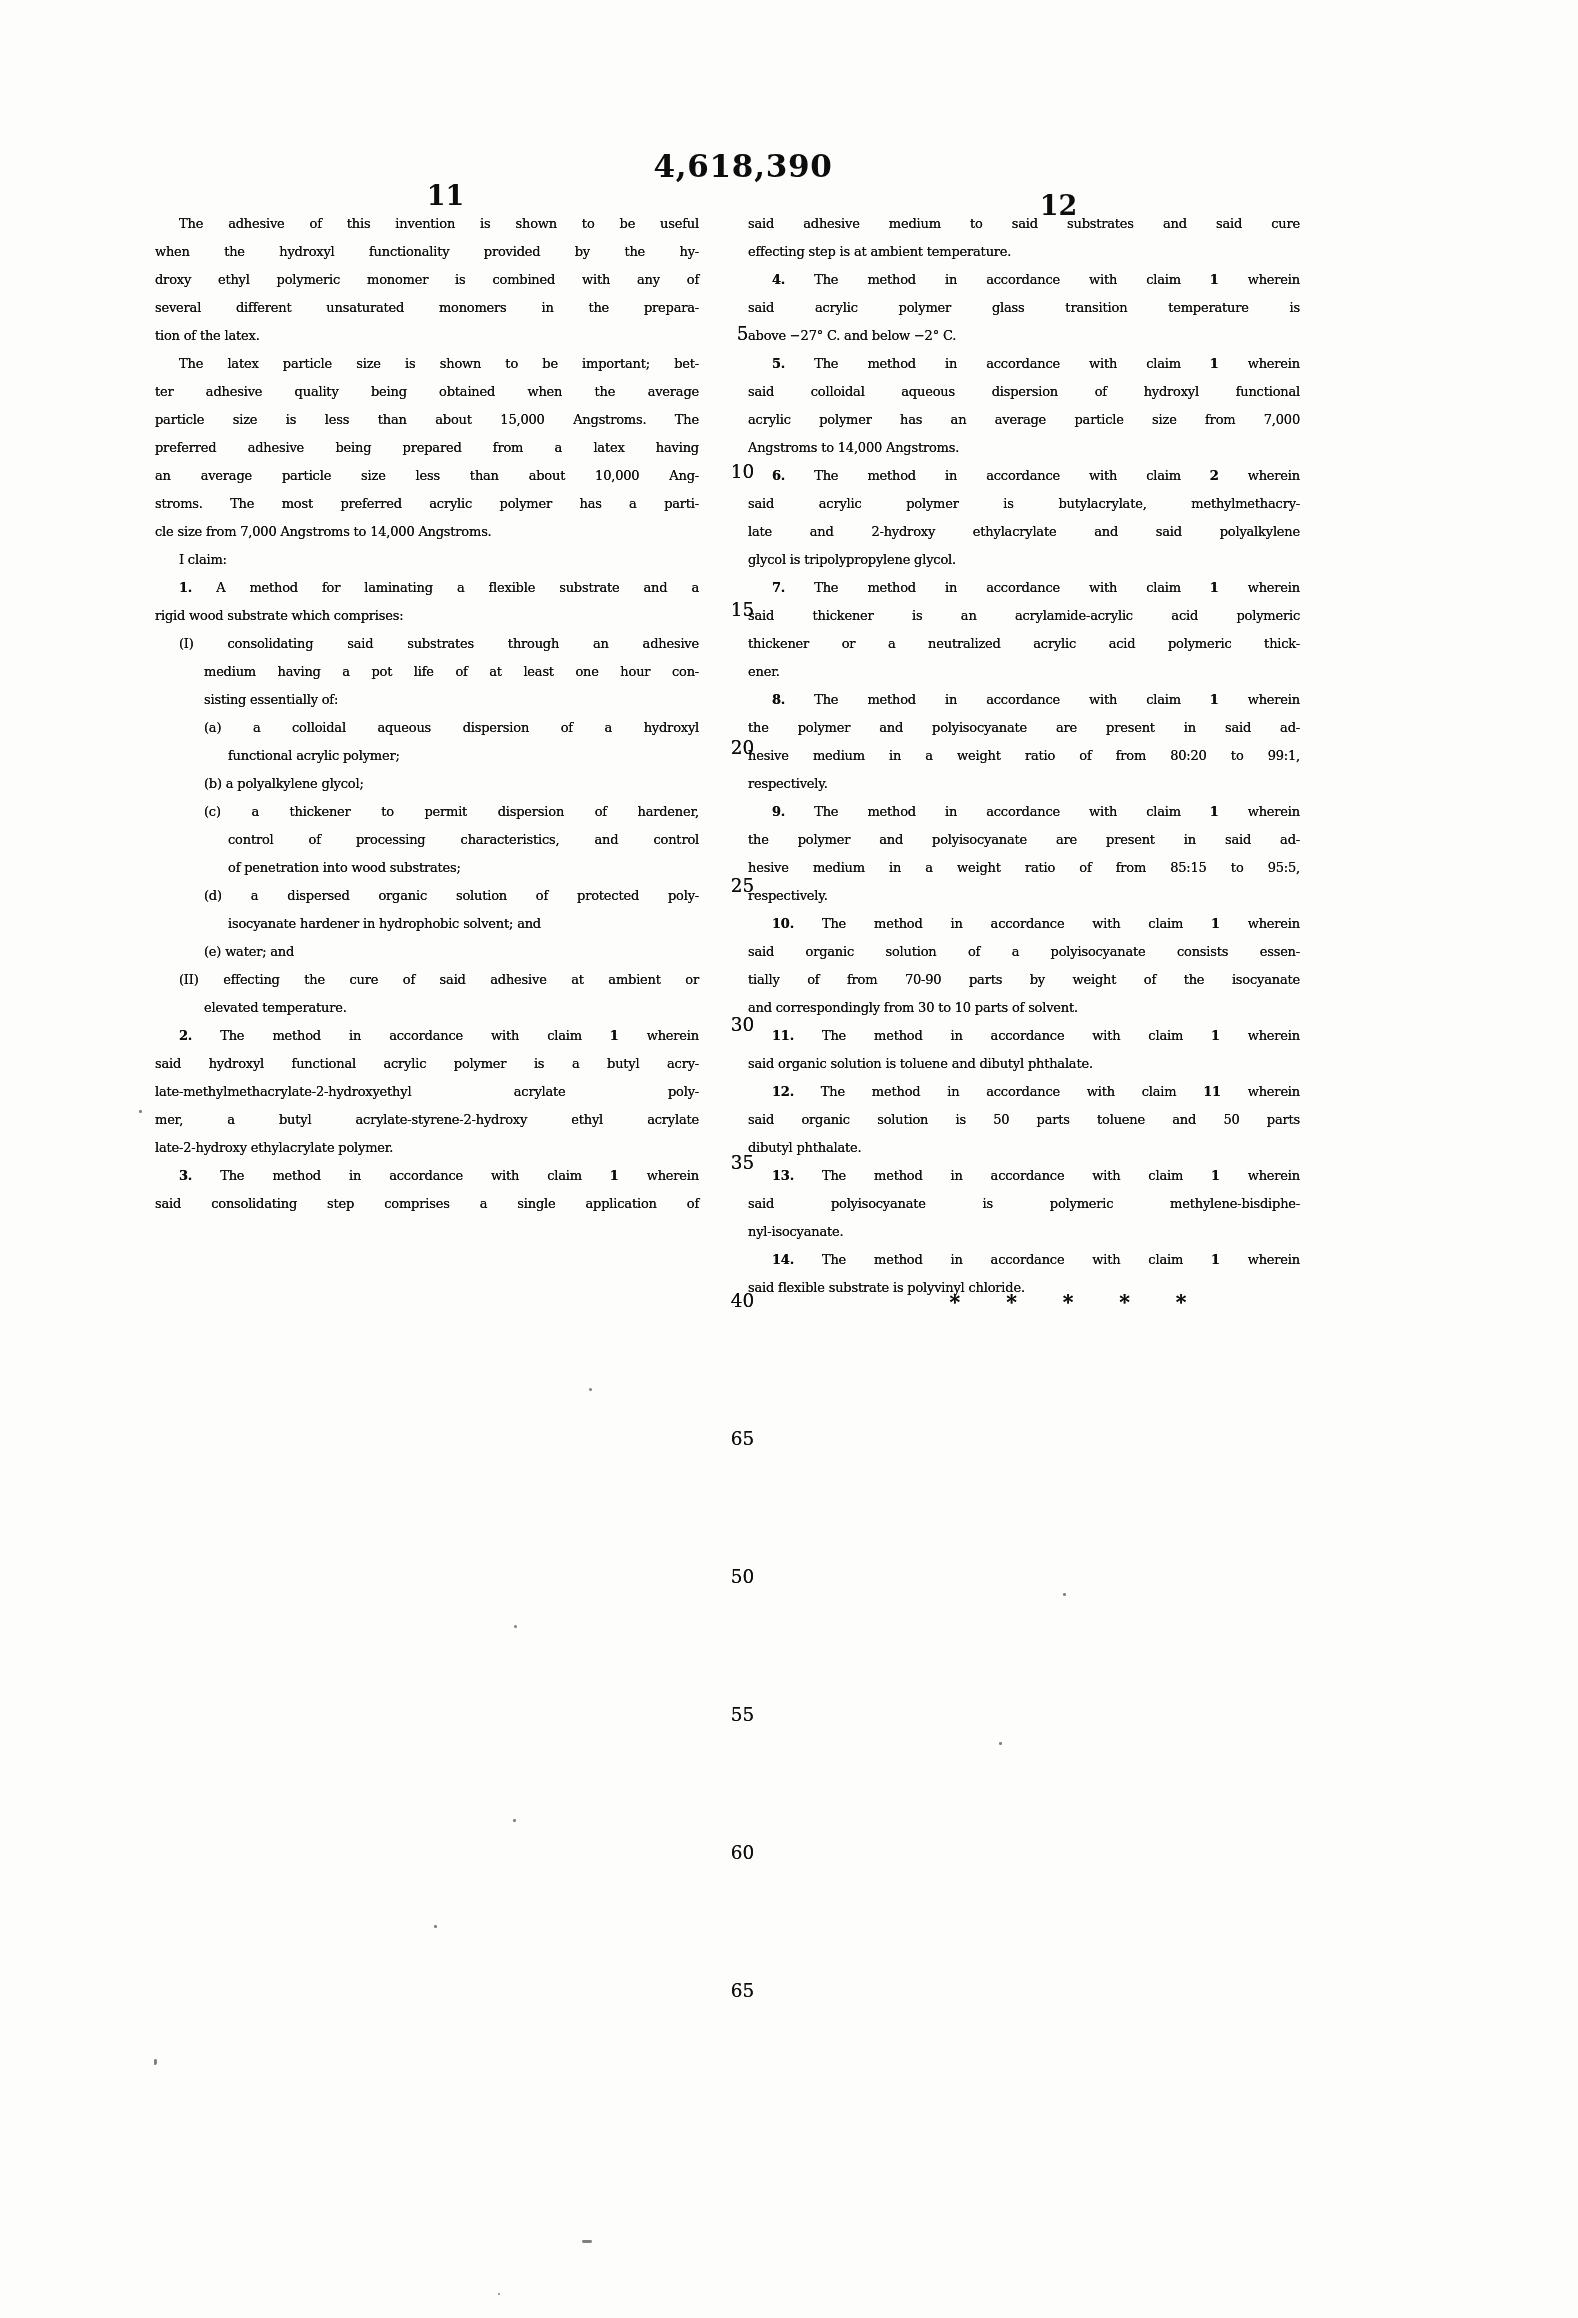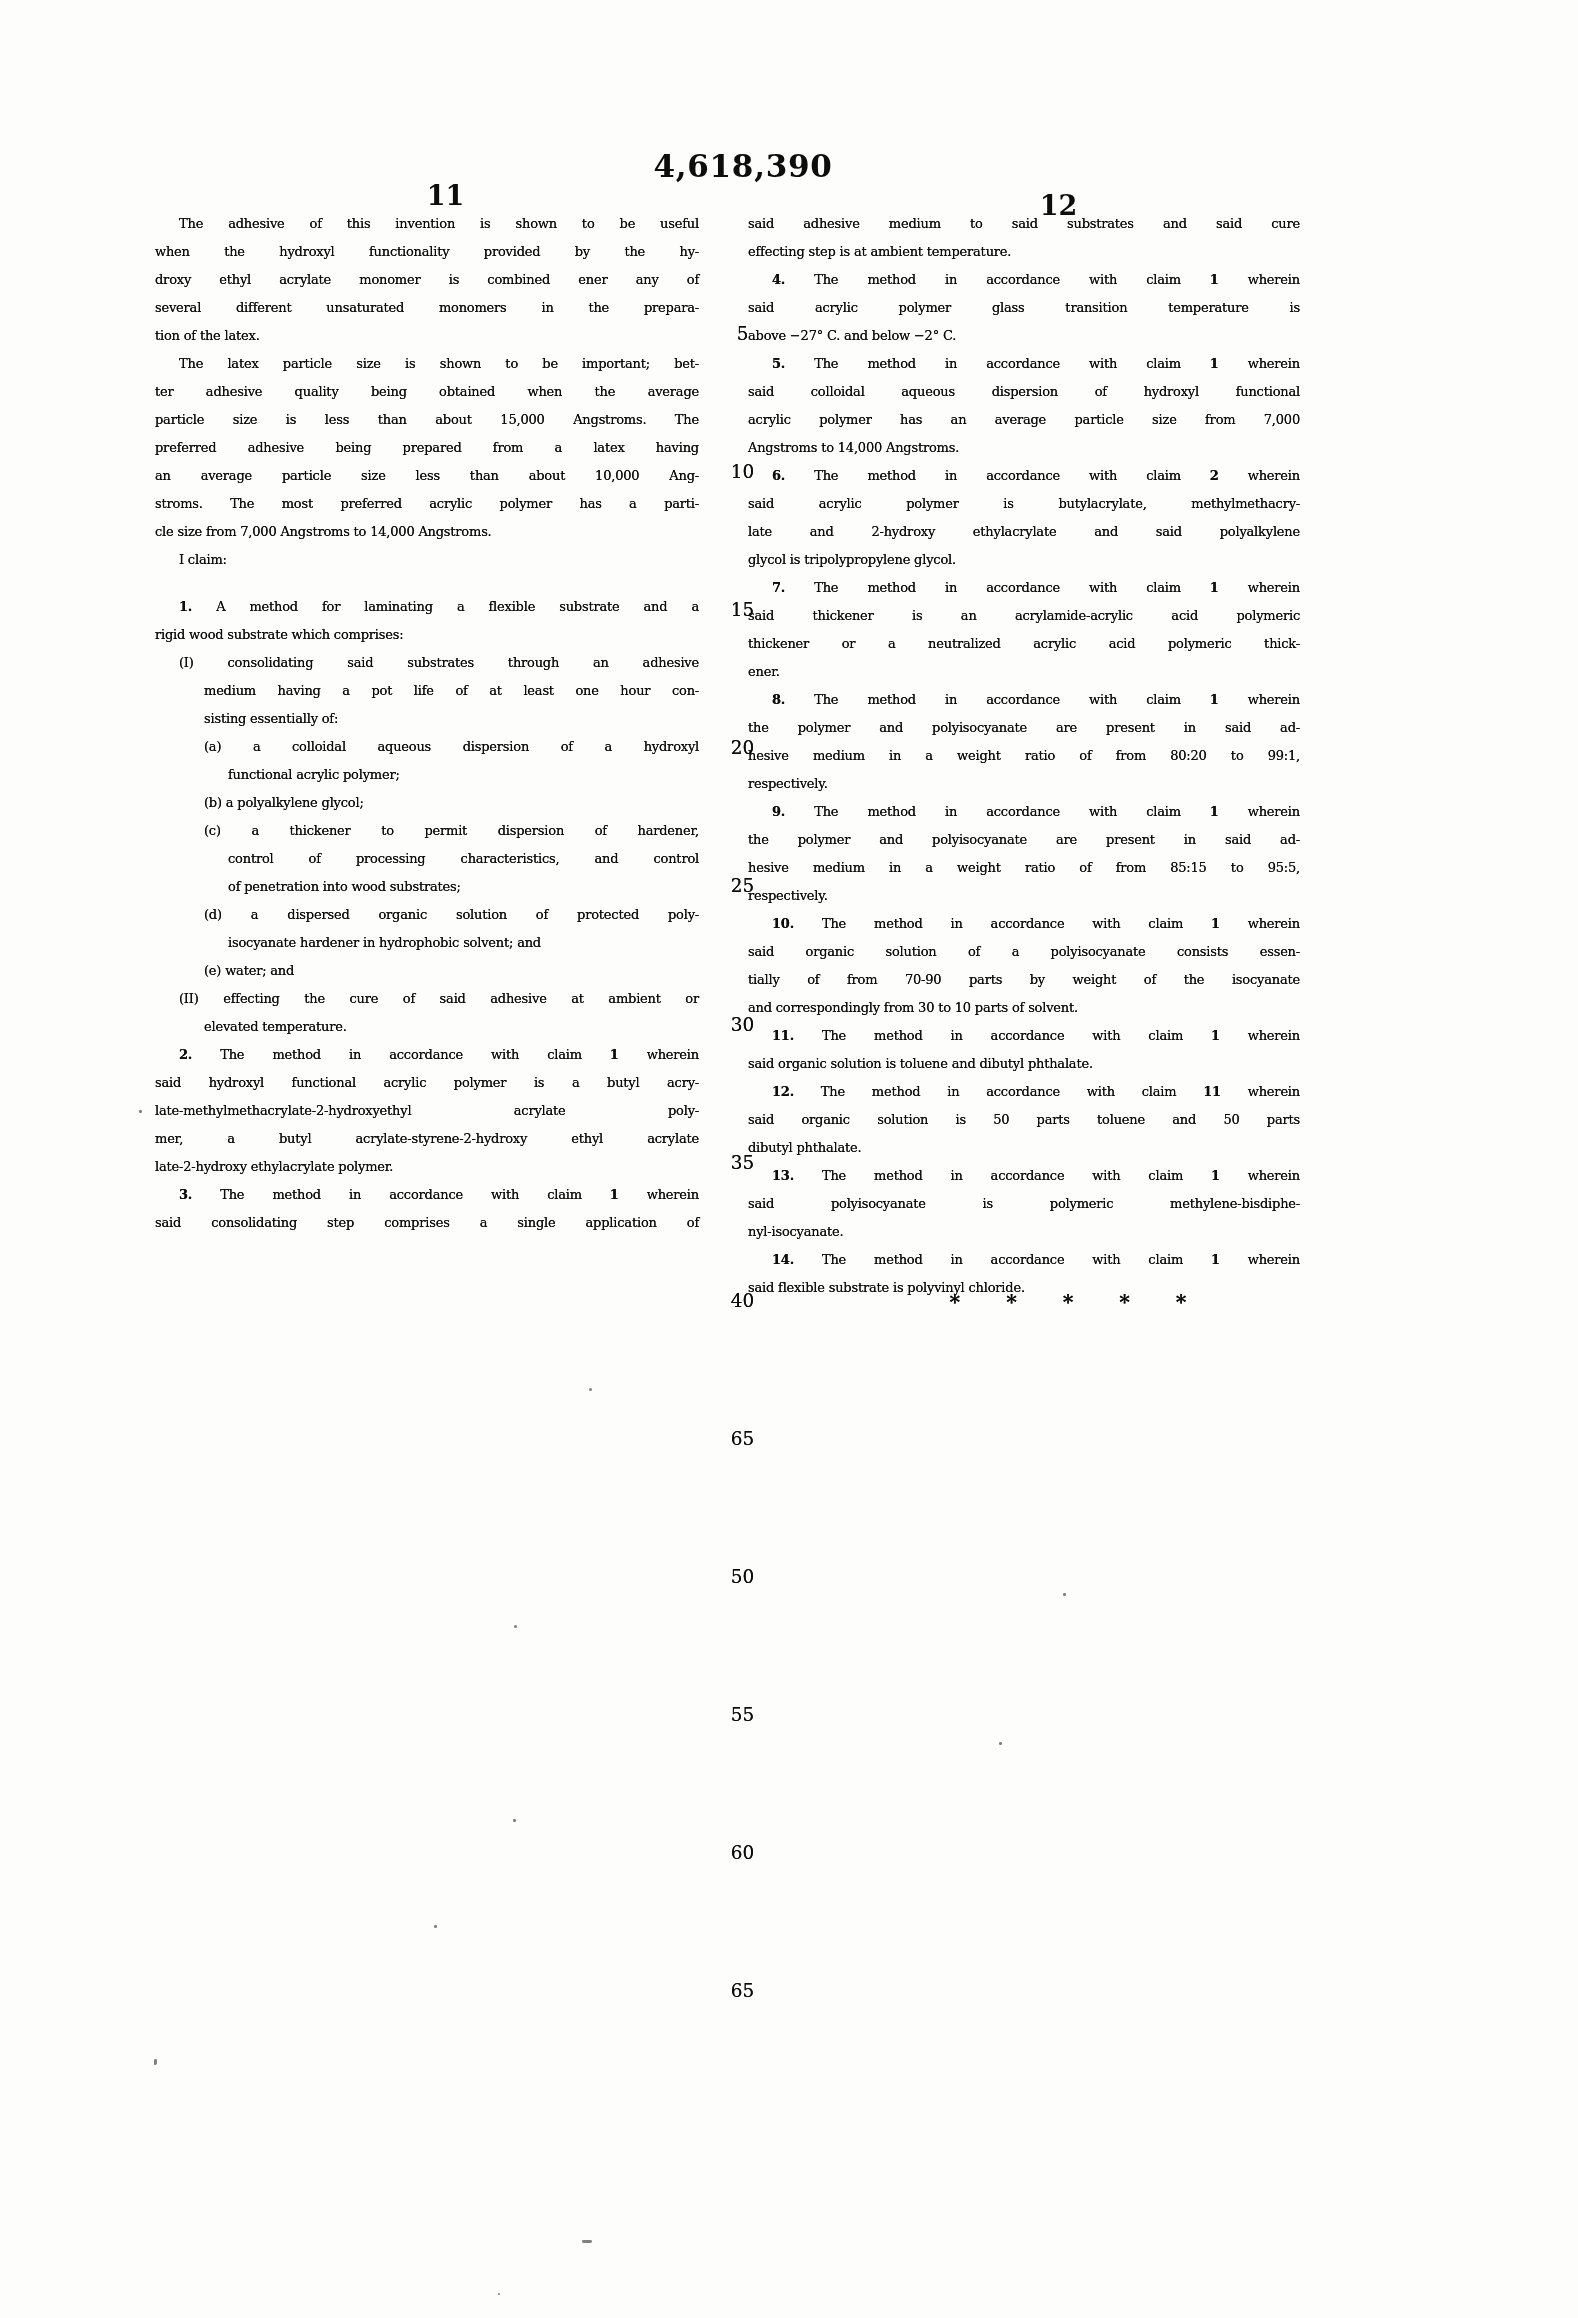--- a/index.html
+++ b/index.html
@@ -63,32 +63,32 @@
 
   <div class="patent-number">4,618,390</div>
 
   <div class="col-num col-num-left">11</div>
 
   <div class="col-num col-num-right">12</div>
 
   <div id="left-col" class="col col-left">
       <div class="line just" style="padding-left: 24px;"><span>The adhesive of this invention is shown to be useful</span></div>
       <div class="line just"><span>when the hydroxyl functionality provided by the hy-</span></div>
-      <div class="line just"><span>droxy ethyl acrylate monomer is combined ener any of</span></div>
+      <div class="line just"><span>droxy ethyl polymeric monomer is combined with any of</span></div>
       <div class="line just"><span>several different unsaturated monomers in the prepara-</span></div>
       <div class="line"><span>tion of the latex.</span></div>
       <div class="line just" style="padding-left: 24px;"><span>The latex particle size is shown to be important; bet-</span></div>
       <div class="line just"><span>ter adhesive quality being obtained when the average</span></div>
       <div class="line just"><span>particle size is less than about 15,000 Angstroms. The</span></div>
       <div class="line just"><span>preferred adhesive being prepared from a latex having</span></div>
       <div class="line just"><span>an average particle size less than about 10,000 Ang-</span></div>
       <div class="line just"><span>stroms. The most preferred acrylic polymer has a parti-</span></div>
       <div class="line"><span>cle size from 7,000 Angstroms to 14,000 Angstroms.</span></div>
       <div class="line" style="padding-left: 24px;"><span>I claim:</span></div>
-      <div class="line just" style="padding-left: 24px; margin-top: 19px;"><span class="bold">1.</span><span> A method for laminating a flexible substrate and a</span></div>
+      <div class="line just" style="padding-left: 24px;"><span class="bold">1.</span><span> A method for laminating a flexible substrate and a</span></div>
       <div class="line"><span>rigid wood substrate which comprises:</span></div>
       <div class="line just" style="padding-left: 24px;"><span>(I) consolidating said substrates through an adhesive</span></div>
       <div class="line just" style="padding-left: 49px;"><span>medium having a pot life of at least one hour con-</span></div>
       <div class="line" style="padding-left: 49px;"><span>sisting essentially of:</span></div>
       <div class="line just" style="padding-left: 49px;"><span>(a) a colloidal aqueous dispersion of a hydroxyl</span></div>
       <div class="line" style="padding-left: 73px;"><span>functional acrylic polymer;</span></div>
       <div class="line" style="padding-left: 49px;"><span>(b) a polyalkylene glycol;</span></div>
       <div class="line just" style="padding-left: 49px;"><span>(c) a thickener to permit dispersion of hardener,</span></div>
       <div class="line just" style="padding-left: 73px;"><span>control of processing characteristics, and control</span></div>
       <div class="line" style="padding-left: 73px;"><span>of penetration into wood substrates;</span></div>

